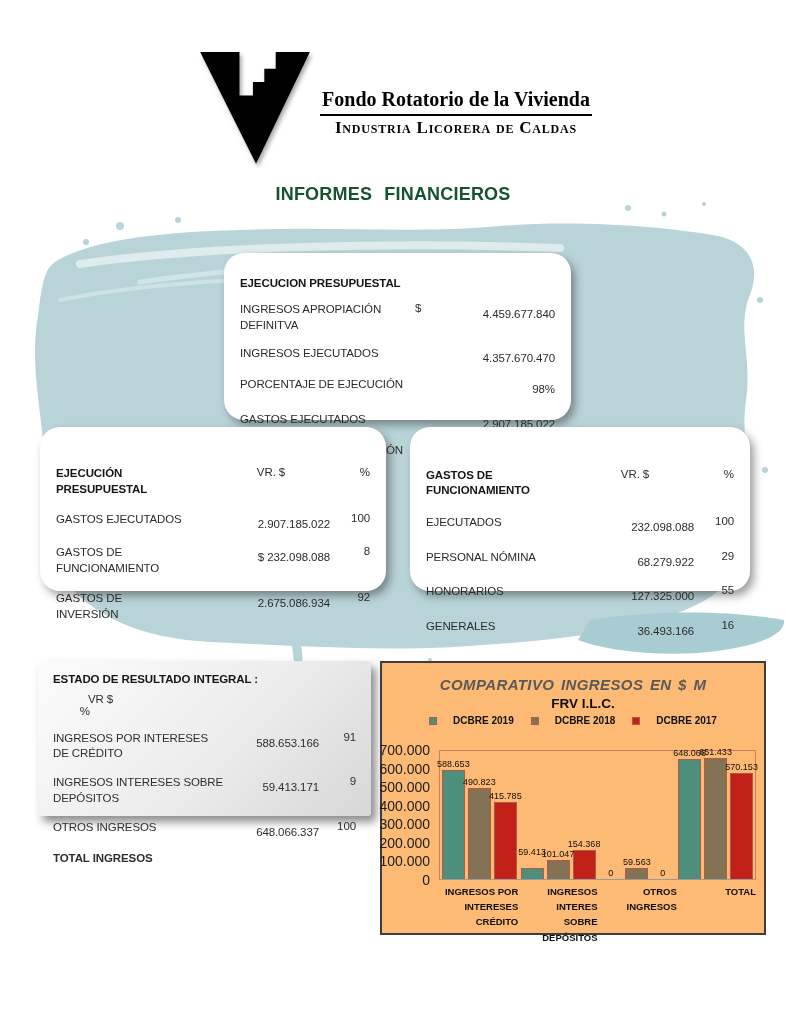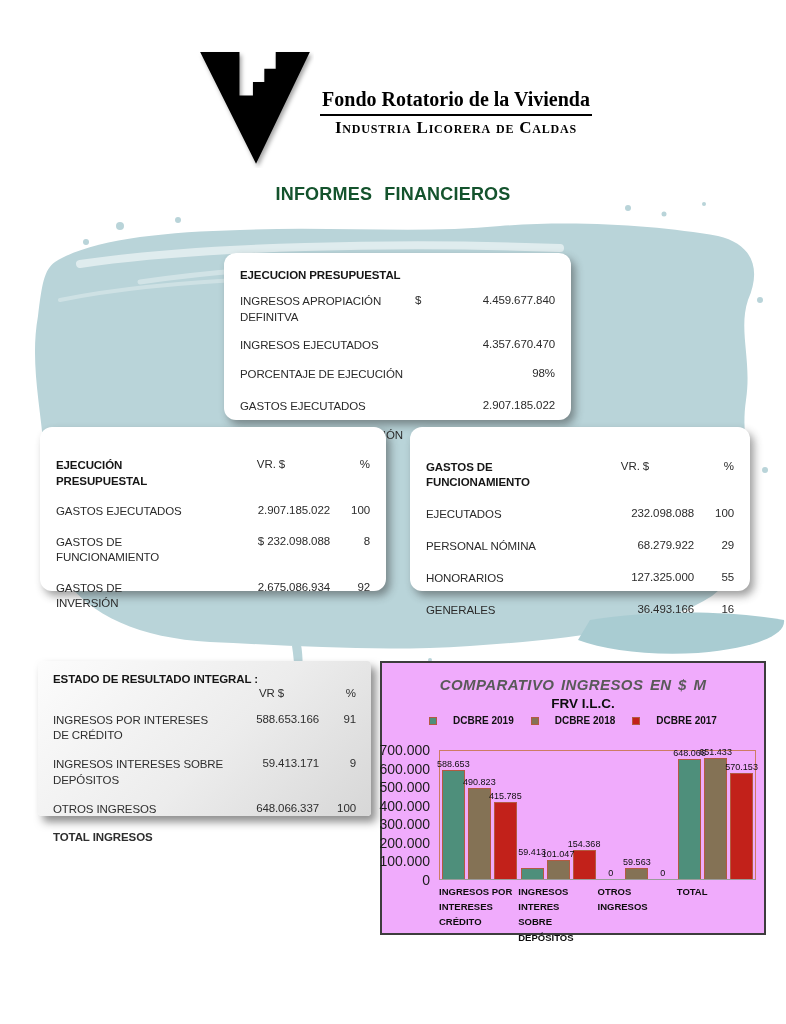--- a/index.html
+++ b/index.html
@@ -17,27 +17,27 @@
   #org-sub2 { font-family:"Liberation Serif", serif; font-variant:small-caps; font-weight:bold;
               font-size:17px; letter-spacing:.8px; margin-top:2px; color:#000; }
   #page-title { left:0; top:184px; width:786px; text-align:center; font-size:18px;
                 font-weight:bold; word-spacing:7px; letter-spacing:.2px; color:#14532d; }
 
   
   #splash { left:0; top:0; width:786px; height:1024px; z-index:0; pointer-events:none; }
   .card, #chart-card { z-index:2; }
 
   
-  .card { background:#fff; border-radius:12px; box-shadow:4px 5px 8px rgba(40,40,40,.45);
-          padding:16px 16px; font-size:11.5px; letter-spacing:-.1px; color:#2b2b2b; }
+  .card { background:#fff; border-radius:20px; box-shadow:4px 5px 8px rgba(40,40,40,.45);
+          padding:24px 16px; font-size:11.5px; letter-spacing:-.1px; color:#2b2b2b; }
   .card-title { font-weight:bold; font-size:11.5px; color:#161616; }
   .trow { display:flex; align-items:flex-start; }
   .trow .lbl { flex:1; white-space:pre-line; line-height:1.35; }
   .trow .pre { width:22px; text-align:left; }
-  .trow .val { width:118px; text-align:right; }
+  .trow .val { width:118px; text-align:right;margin-top:6px; }
   .trow .pct { width:40px; text-align:right; }
   .hdr .val, .hdr .pct { font-weight:normal; }
   .hdr .valc { width:118px; text-align:center; }
 
   #card-budget { left:224px; top:253px; width:347px; height:167px; }
   #card-budget .trow { margin-top:13px; }
   #card-budget .trow.gap { margin-top:17px; }
 
   #card-exec { left:40px; top:427px; width:346px; height:164px; }
   #card-exec .trow { margin-top:15px; }
@@ -45,46 +45,46 @@
   #card-gastos .trow { margin-top:16.5px; }
 
   
   #card-estado { left:38px; top:661px; width:333px; height:155px; z-index:2;
                  background:linear-gradient(135deg,#fcfcfc 0%,#ececec 55%,#d7d7d7 100%);
                  border-radius:4px; box-shadow:5px 6px 9px rgba(30,30,30,.5);
                  padding:12px 15px; font-size:11.5px; letter-spacing:-.1px; }
   #card-estado .trow { margin-top:13.5px; }
   #card-estado .val { width:95px; }
   #card-estado .pct { width:37px; }
-  #card-estado .hdr { margin-top:2px; }
+  #card-estado .hdr { margin-top:2px;flex-direction:column; }
   #card-estado .total { font-weight:bold; margin-top:14px; }
 
   
-  #chart-card { left:380px; top:661px; width:386px; height:274px; background:#f0abfc;
+  #chart-card { left:380px; top:661px; width:386px; height:274px; background:#fdba74;
                 border:2px solid #3d3d3d; }
   #chart-title { margin-top:13px; text-align:center; font-size:15px; font-weight:bold;
                  font-style:italic; color:#595959; letter-spacing:.4px; word-spacing:2px; }
   #chart-subtitle { text-align:center; font-size:13.5px; font-weight:bold; color:#0d0d0d; margin-top:3px;padding-left:20px; }
   #chart-legend { display:flex; justify-content:center; gap:17px; margin-top:4px;
                   font-size:10px; font-weight:bold; color:#111; align-items:center; }
   .legend-item { display:flex; align-items:center; gap:16px; }
   .legend-swatch { width:8px; height:8px; display:inline-block; }
 
   #plot-ylabels { position:absolute; left:4px; top:87px; width:48px; height:130px; font-size:14px; color:#1c1c1c; }
   #plot-ylabels div { position:absolute; right:4px; transform:translateY(-50%); }
   #plot { position:absolute; left:57px; top:87px; width:317px; height:130px;
           border:1px solid #cd7c62; border-bottom:1px solid #9b9b9b;
           display:flex; }
   .group { flex:1; display:flex; justify-content:center; align-items:flex-end; gap:3px; }
   .slot { width:23px; position:relative; display:flex; justify-content:center; align-items:flex-end; height:100%; }
   .bar { width:23px; border:1px solid #b35a41; border-bottom:none; }
   .bar-label { position:absolute; font-size:9px; color:#0e0e0e; white-space:nowrap; left:50%;
                transform:translateX(-50%); z-index:3; }
   #plot-cats { position:absolute; left:57px; top:221px; width:317px; display:flex; }
-  #plot-cats div { flex:1; text-align:left; font-size:9.5px; font-weight:bold; color:#0d0d0d;
+  #plot-cats div { flex:1; text-align:right; font-size:9.5px; font-weight:bold; color:#0d0d0d;
                    white-space:pre-line; line-height:1.6; }
 </style>
 </head>
 <body>
 
 <svg id="splash" class="abs" viewBox="0 0 786 1024" xmlns="http://www.w3.org/2000/svg">
   <g fill="#b9d4d9">
     <path d="M 55 262
              C 90 240, 160 232, 240 230 C 330 226, 420 234, 500 226
              C 580 220, 660 226, 718 236 C 752 244, 762 268, 748 300

